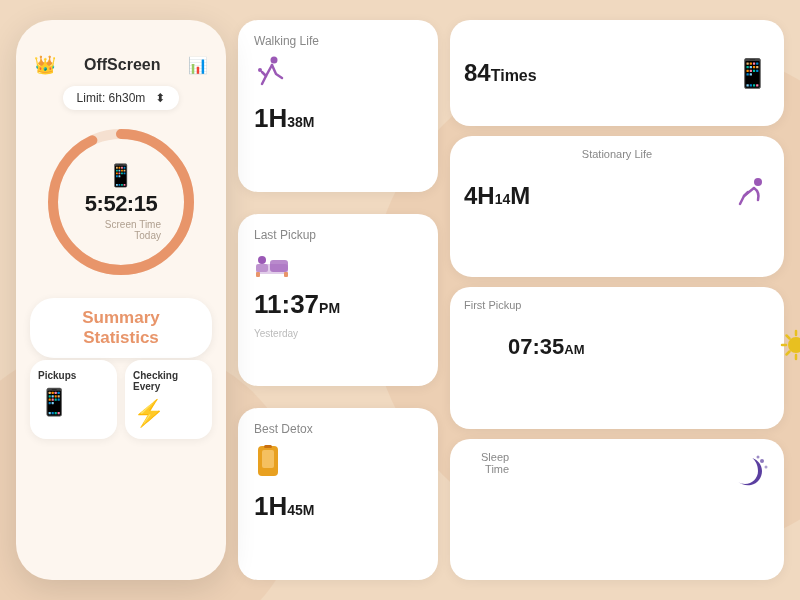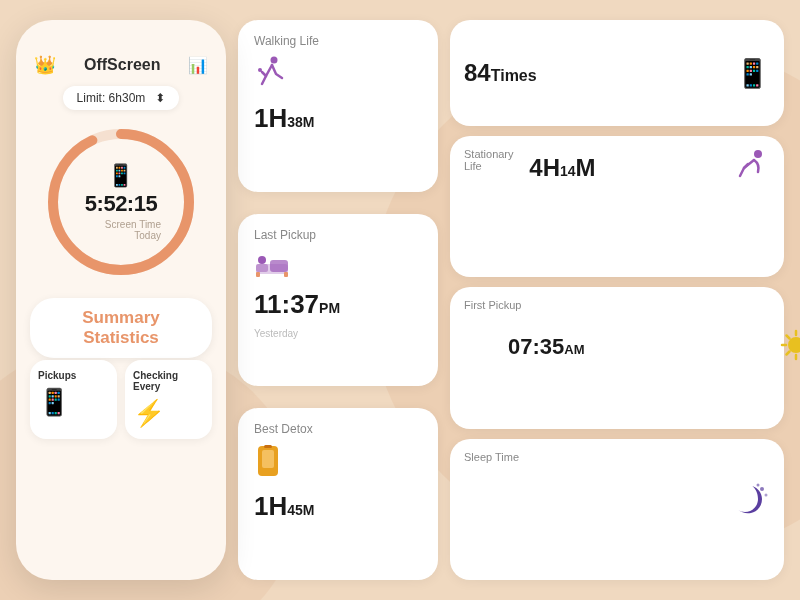--- a/index.html
+++ b/index.html
@@ -362,21 +362,21 @@
 
   <div class="right-column">
 
     <div class="right-card" style="flex:0.7; align-items:center; justify-content:space-between;">
       <div style="text-align:left;">
         <div style="font-size:24px; font-weight:700; color:#1a1a1a;">84<span style="font-size:16px;">Times</span></div>
       </div>
       <div style="font-size:28px;">📱</div>
     </div>
 
-    <div class="right-card" style="flex-direction:row; align-items:flex-start;">
+    <div class="right-card" style="flex-direction:column; align-items:center;border-radius:22px;">
       <div class="right-card-title">Stationary Life</div>
       <div style="display:flex; align-items:center; gap:10px; width:100%;">
         <div style="flex:1;">
           <div style="font-size:24px; font-weight:700; color:#1a1a1a;">4H<span style="font-size:14px;">14</span>M</div>
         </div>
         <div>
           <svg width="36" height="36" viewBox="0 0 36 36" fill="none" xmlns="http://www.w3.org/2000/svg">
             <circle cx="24" cy="6" r="4" fill="#9b59b6"></circle>
             <path d="M20 12 L10 20 L6 28" stroke="#9b59b6" stroke-width="2.5" stroke-linecap="round"></path>
             <path d="M20 12 Q26 16 24 24" stroke="#9b59b6" stroke-width="2.5" stroke-linecap="round"></path>
@@ -401,21 +401,21 @@
             <line x1="28" y1="18" x2="32" y2="18" stroke="#e8c020" stroke-width="2.5" stroke-linecap="round"></line>
             <line x1="8.5" y1="8.5" x2="11.5" y2="11.5" stroke="#e8c020" stroke-width="2.5" stroke-linecap="round"></line>
             <line x1="24.5" y1="24.5" x2="27.5" y2="27.5" stroke="#e8c020" stroke-width="2.5" stroke-linecap="round"></line>
             <line x1="27.5" y1="8.5" x2="24.5" y2="11.5" stroke="#e8c020" stroke-width="2.5" stroke-linecap="round"></line>
             <line x1="11.5" y1="24.5" x2="8.5" y2="27.5" stroke="#e8c020" stroke-width="2.5" stroke-linecap="round"></line>
           </svg>
         </div>
       </div>
     </div>
 
-    <div class="right-card" style="flex-direction:column; align-items:flex-start;">
+    <div class="right-card" style="flex-direction:row; align-items:flex-start;text-align:right;">
       <div class="right-card-title">Sleep Time</div>
       <div style="display:flex; align-items:center; gap:10px; width:100%; justify-content:flex-end;">
         <div>
           <svg width="40" height="40" viewBox="0 0 40 40" fill="none" xmlns="http://www.w3.org/2000/svg">
             <path d="M28 20 C28 27.2 22.2 33 15 33 C12.4 33 10 32.2 8 30.8 C11.6 33.6 16.2 35 21 34 C27.6 32.6 32 26.8 32 20 C32 14 28 9 22.4 7 C25.8 10 28 14.6 28 20Z" fill="#5b3fa0"></path>
             <circle cx="32" cy="10" r="2" fill="#5b3fa0" opacity="0.7"></circle>
             <circle cx="36" cy="16" r="1.5" fill="#5b3fa0" opacity="0.5"></circle>
             <circle cx="28" cy="6" r="1.5" fill="#5b3fa0" opacity="0.6"></circle>
           </svg>
         </div>

